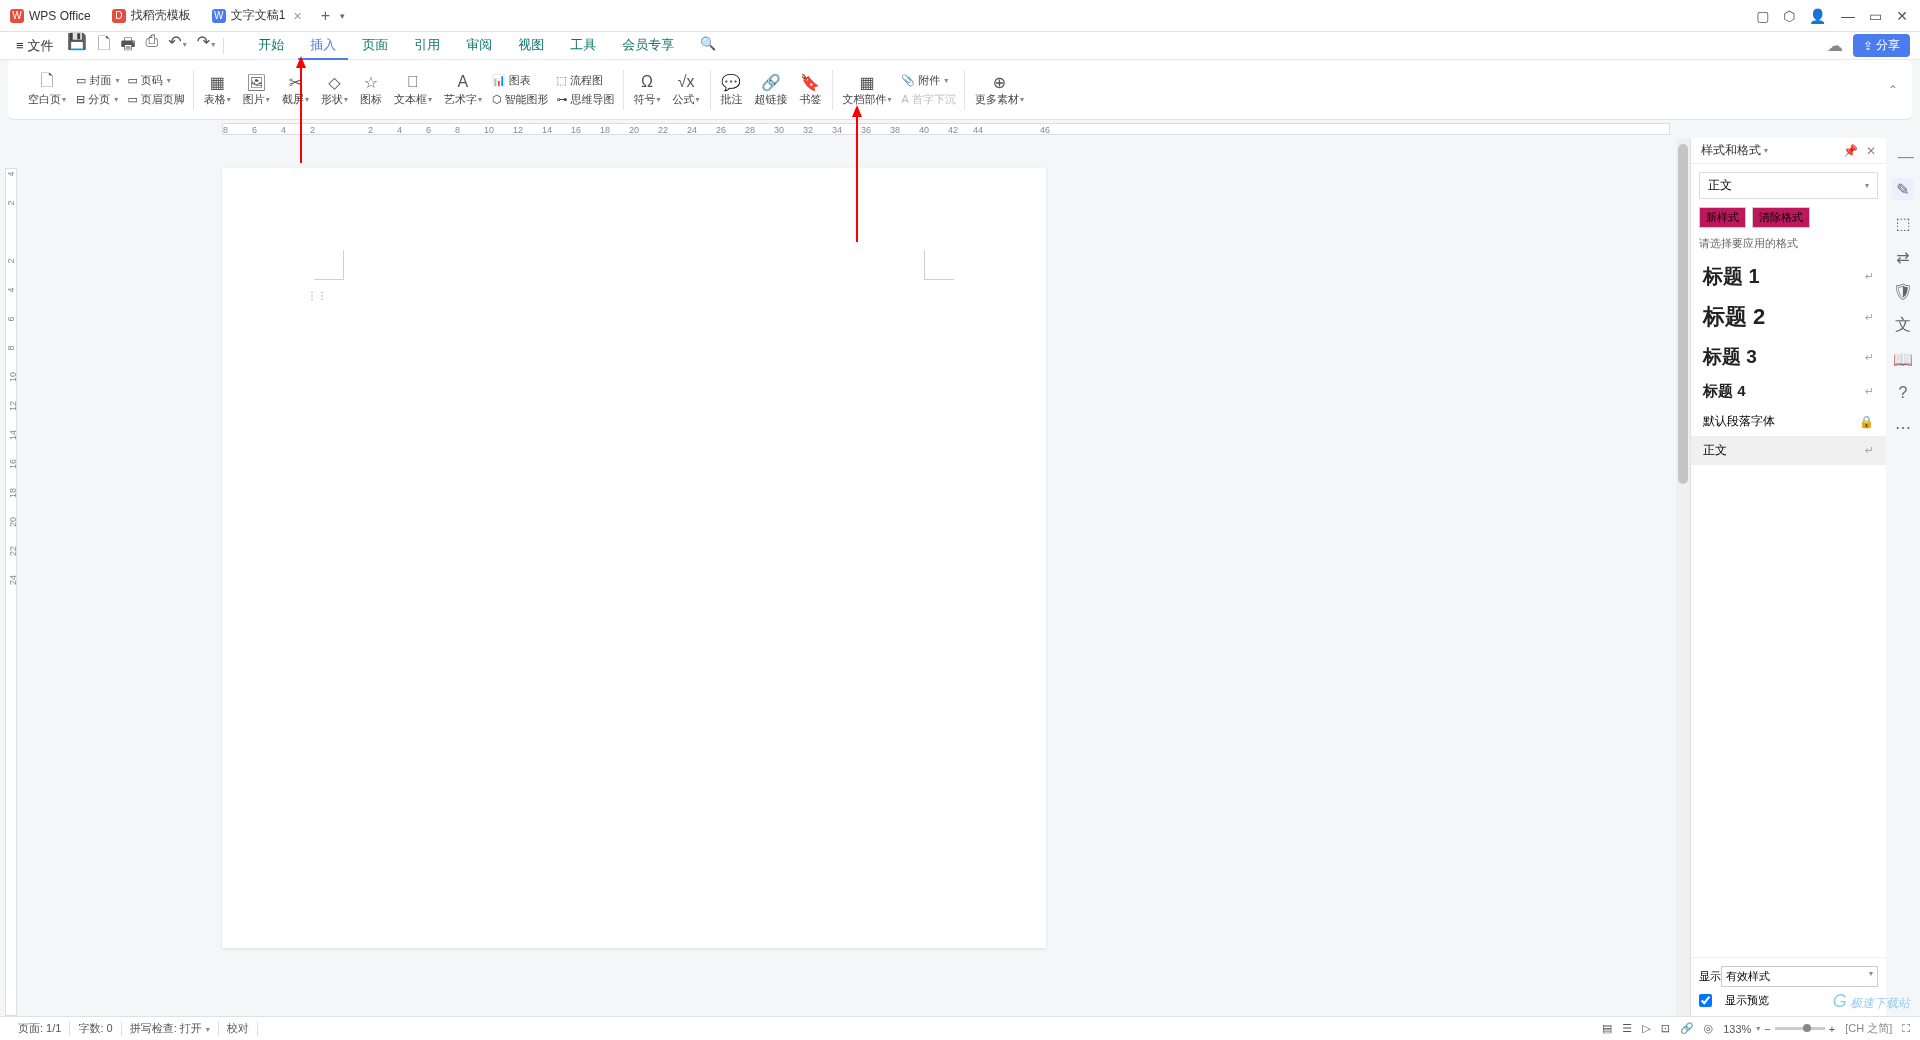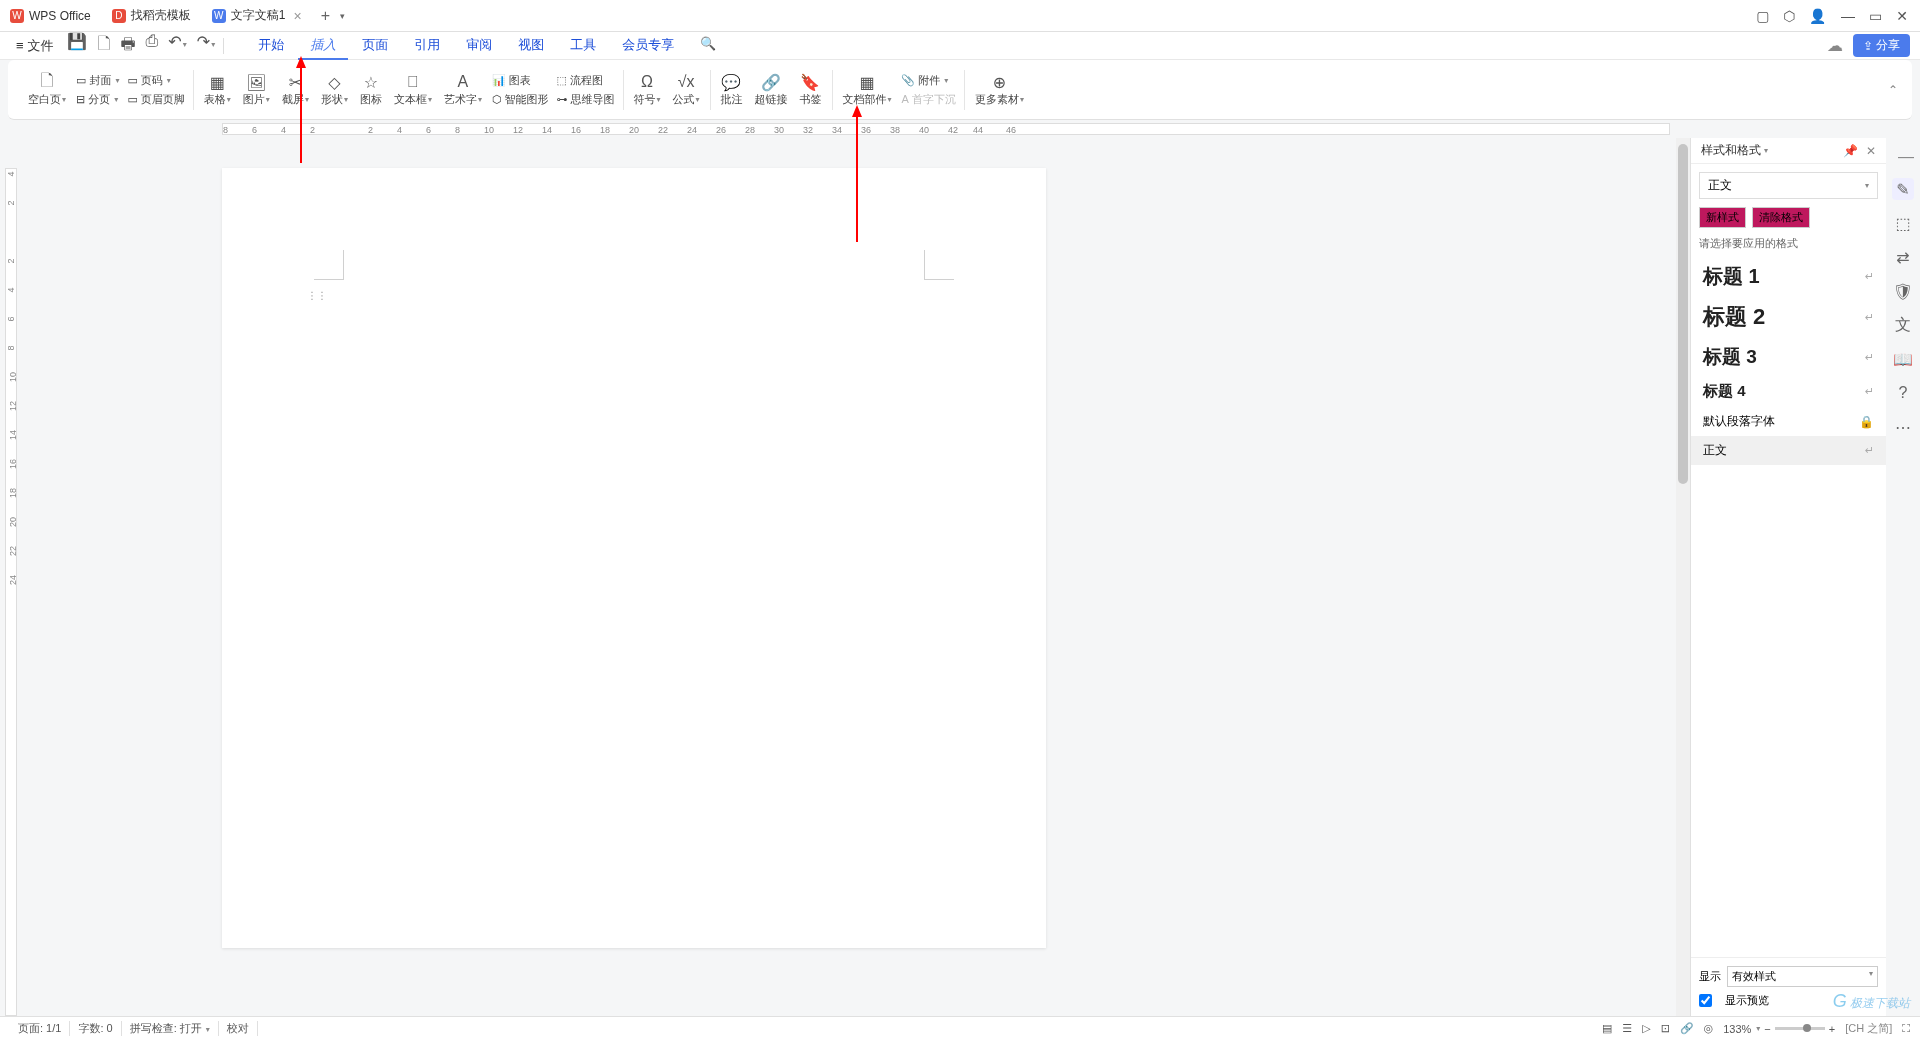--- a/index.html
+++ b/index.html
@@ -15,22 +15,22 @@
 .tab-add { padding: 0 8px; color: #666; font-size: 16px; }
 .tab-add-drop { color: #666; font-size: 9px; margin-left: 2px; }
 .win-controls { margin-left: auto; display: flex; align-items: center; gap: 14px; padding-right: 12px; color: #555; }
 .win-btn { font-size: 14px; }
 
 
 .menubar { height: 28px; background: #fff; display: flex; align-items: center; padding: 0 10px; border-bottom: 1px solid #e8e8e8; }
 .file-btn { display: flex; align-items: center; gap: 4px; font-size: 13px; color: #333; padding: 0 6px; }
 .qat { display: flex; gap: 10px; margin-left: 8px; color: #555; }
 .menu-items { display: flex; gap: 2px; margin-left: 14px; }
-.menu-item { padding: 4px 12px; font-size: 13px; color: #1d4ed8; }
-.menu-item.active { color: #4b7bec; border-bottom: 2px solid #4b7bec; font-style: italic; }
+.menu-item { padding: 4px 12px; font-size: 13px; color: #0f766e; }
+.menu-item.active { color: #4b7bec; border-bottom: 2px solid #4b7bec; }
 .menubar-right { margin-left: auto; display: flex; align-items: center; gap: 10px; }
 .share-btn { background: #4b7bec; color: #fff; padding: 3px 10px; border-radius: 4px; font-size: 12px; display: flex; align-items: center; gap: 3px; }
 
 
 .ribbon { height: 60px; background: #fff; display: flex; align-items: center; padding: 0 14px; border-bottom: 1px solid #e0e0e0; border-radius: 6px; margin: 0 8px; }
 .rib-group-tall { display: flex; flex-direction: column; align-items: center; padding: 0 6px; }
 .rib-icon { width: 22px; height: 20px; display: flex; align-items: center; justify-content: center; color: #555; }
 .rib-label { font-size: 11px; color: #444; display: flex; align-items: center; }
 .rib-sep { width: 1px; height: 40px; background: #e5e5e5; margin: 0 4px; }
 .rib-col { display: flex; flex-direction: column; gap: 4px; padding: 0 4px; }
@@ -68,21 +68,21 @@
 .panel-hint { font-size: 11px; color: #666; margin: 0 8px 6px; }
 .style-item { padding: 6px 12px; display: flex; justify-content: space-between; align-items: center; font-size: 12px; }
 .style-item.selected { background: #f0f0f0; }
 .style-h { font-weight: bold; color: #222; }
 .style-h1 { font-size: 20px; }
 .style-h2 { font-size: 22px; }
 .style-h3 { font-size: 19px; }
 .style-h4 { font-size: 15px; }
 .style-return { color: #aaa; font-size: 11px; }
 .panel-bottom { margin-top: auto; padding: 8px; font-size: 11px; border-top: 1px solid #eee; }
-.panel-display { display: flex; align-items: center; gap: 6px; margin-bottom: 6px; }
+.panel-display { display: flex; align-items: center; margin-bottom: 6px; }
 .panel-check { display: flex; align-items: center; gap: 13px; }
 
 
 .right-toolbar { width: 34px; background: #f5f6f7; display: flex; flex-direction: column; align-items: center; gap: 12px; padding-top: 10px; }
 .rt-icon { width: 22px; height: 22px; color: #666; display: flex; align-items: center; justify-content: center; border-radius: 4px; }
 .rt-icon.hl { background: #eef; }
 
 
 .statusbar { position: absolute; bottom: 0; left: 0; right: 0; height: 24px; background: #fff; border-top: 1px solid #e0e0e0; display: flex; align-items: center; padding: 0 10px; font-size: 11px; color: #555; }
 .status-item { padding: 0 8px; border-right: 1px solid #e0e0e0; }
@@ -346,21 +346,21 @@
       <div class="ruler-tick" style="left: 493px;">26</div>
       <div class="ruler-tick" style="left: 522px;">28</div>
       <div class="ruler-tick" style="left: 551px;">30</div>
       <div class="ruler-tick" style="left: 580px;">32</div>
       <div class="ruler-tick" style="left: 609px;">34</div>
       <div class="ruler-tick" style="left: 638px;">36</div>
       <div class="ruler-tick" style="left: 667px;">38</div>
       <div class="ruler-tick" style="left: 696px;">40</div>
       <div class="ruler-tick" style="left: 725px;">42</div>
       <div class="ruler-tick" style="left: 750px;">44</div>
-      <div class="ruler-tick" style="left: 783px;">46</div>
+      <div class="ruler-tick" style="left: 817px;">46</div>
     </div>
 </div>
 
 <div class="doc-area">
   <div class="ruler-v">
     <div class="ruler-v-bar" id="ruler-v-bar">
         <div class="ruler-v-tick" style="top: 0px;">4</div>
         <div class="ruler-v-tick" style="top: 29px;">2</div>
         <div class="ruler-v-tick" style="top: 58px;"></div>
         <div class="ruler-v-tick" style="top: 87px;">2</div>

